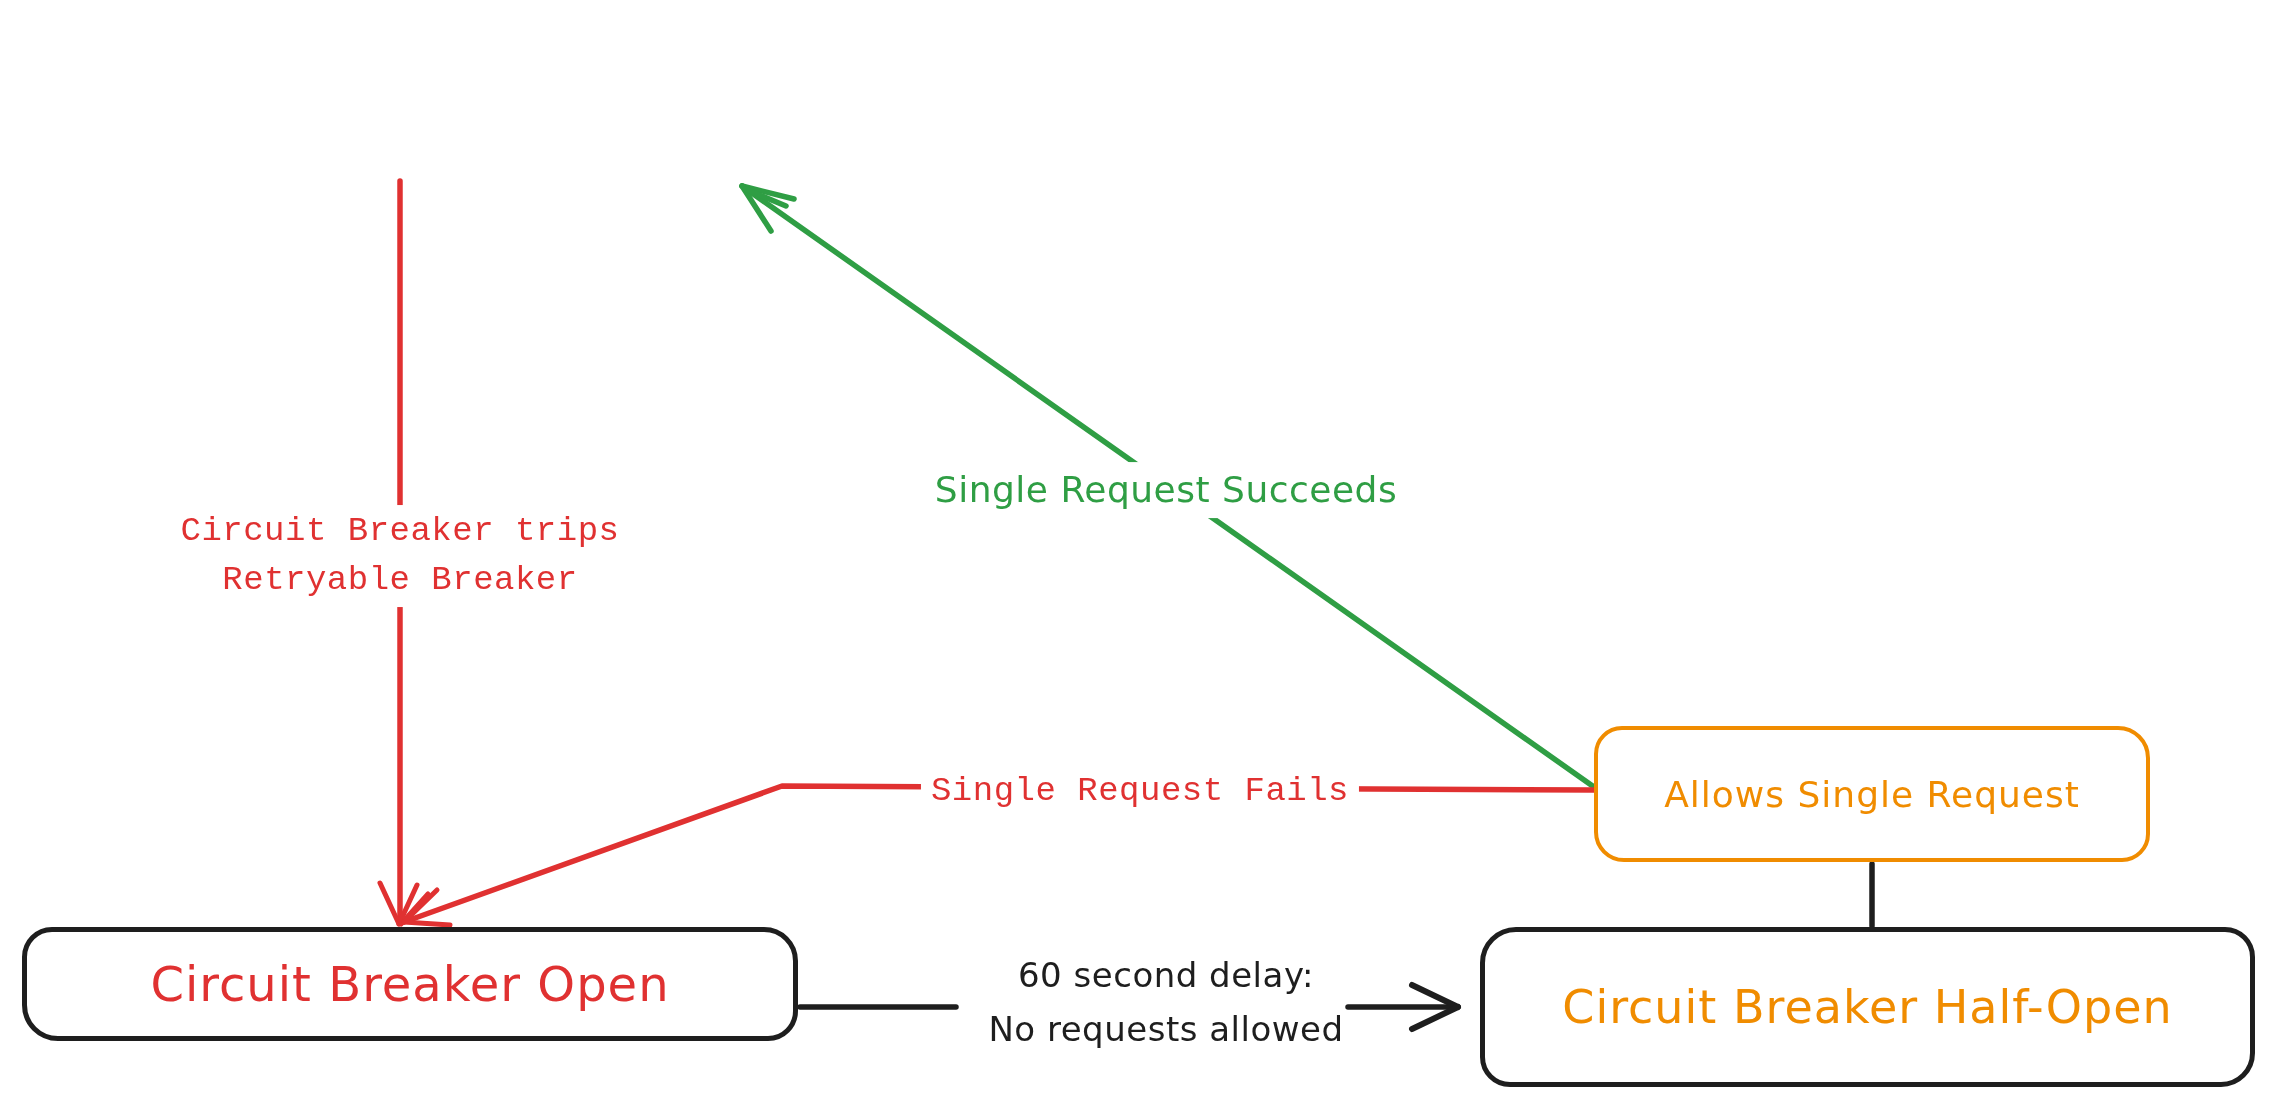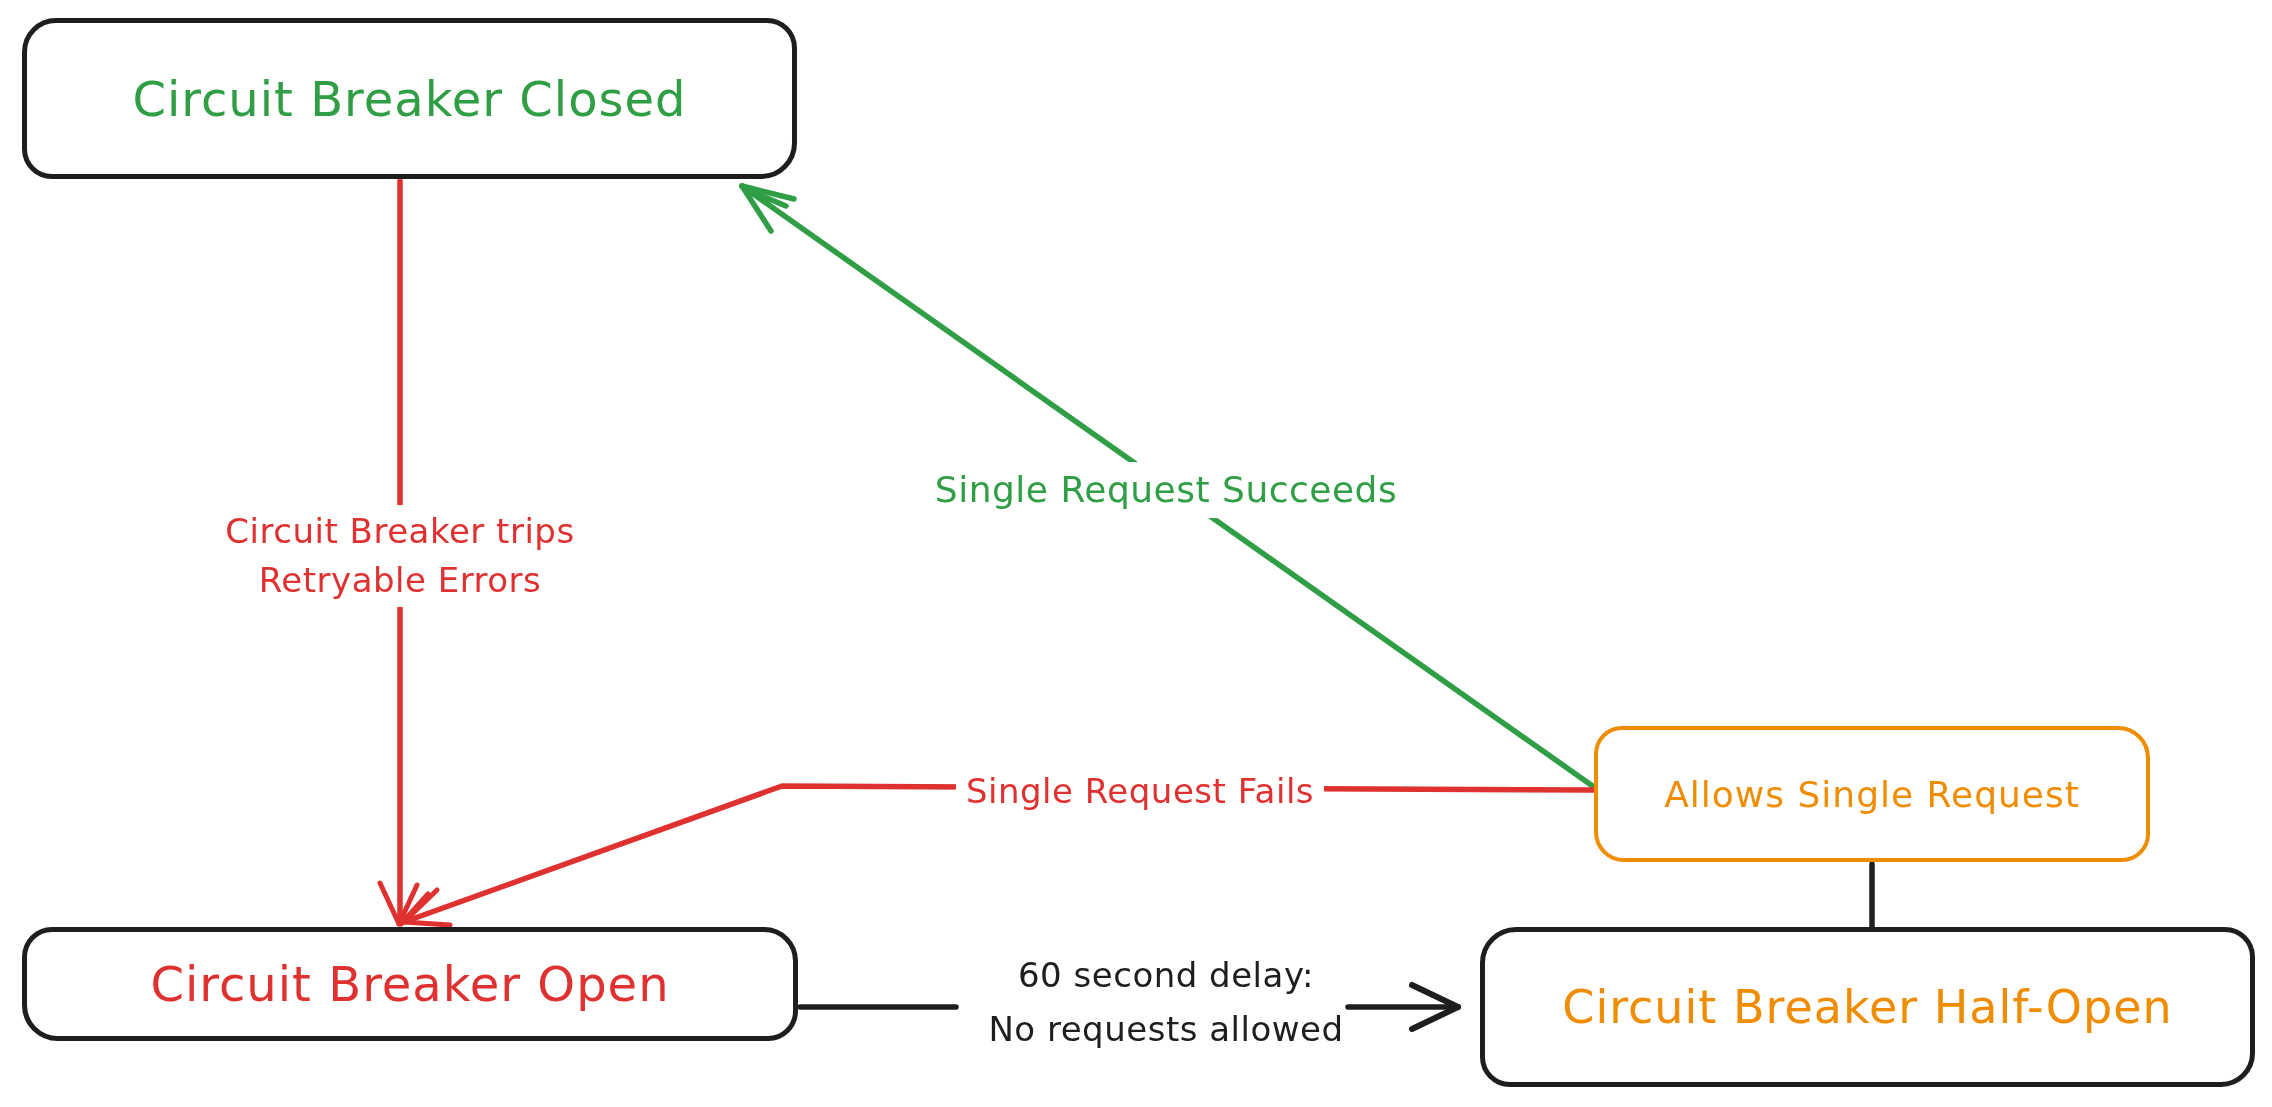--- a/index.html
+++ b/index.html
@@ -36,21 +36,21 @@
     transform:translate(-50%,-50%);
     background:var(--bg);
     padding:2px 10px;
     text-align:center;
     white-space:nowrap;
     letter-spacing:0.5px;
     font-size:34px;
     line-height:1.44;
   }
   .edge-label.green{color:var(--green);}
-  .edge-label.red{color:var(--red);}
+  .edge-label.red{color:var(--red);font-family:Liberation Mono, monospace;}
   .edge-label.black{color:var(--ink);}
   .lbl-trip{left:400px;top:556px;}
   .lbl-succeeds{left:1166px;top:490px;font-size:36px;}
   .lbl-fails{left:1140px;top:791px;}
   .lbl-delay{left:1166px;top:1002px;line-height:1.6;background:transparent;}
 </style>
 </head>
 <body>
 
 <div class="canvas">
@@ -92,35 +92,32 @@
       <path d="M1458 1007 L1412 1029"></path>
     </g>
 
     <g stroke="#1e1e1e" stroke-width="5.5">
       <path d="M1872 864 L1872 926"></path>
     </g>
   </svg>
 
   <div class="edge-label red lbl-trip">
     <div>Circuit Breaker trips</div>
-    <div>Retryable Errors</div>
+    <div>Retryable Breaker</div>
   </div>
 
   <div class="edge-label green lbl-succeeds">Single Request Succeeds</div>
 
   <div class="edge-label red lbl-fails">Single Request Fails</div>
 
   <div class="edge-label black lbl-delay">
     <div>60 second delay:</div>
     <div>No requests allowed</div>
   </div>
 
-  <div class="node node-closed">
-    <span>Circuit Breaker Closed</span>
-  </div>
 
   <div class="node node-open">
     <span>Circuit Breaker Open</span>
   </div>
 
   <div class="node node-allows">
     <span>Allows Single Request</span>
   </div>
 
   <div class="node node-half-open">

